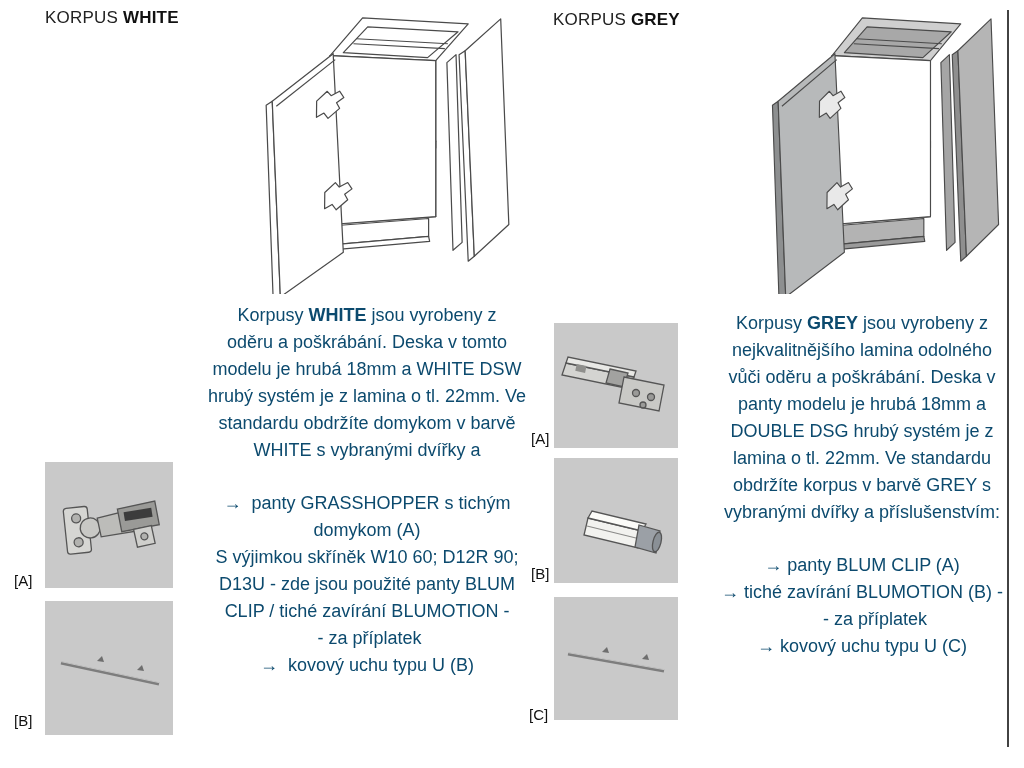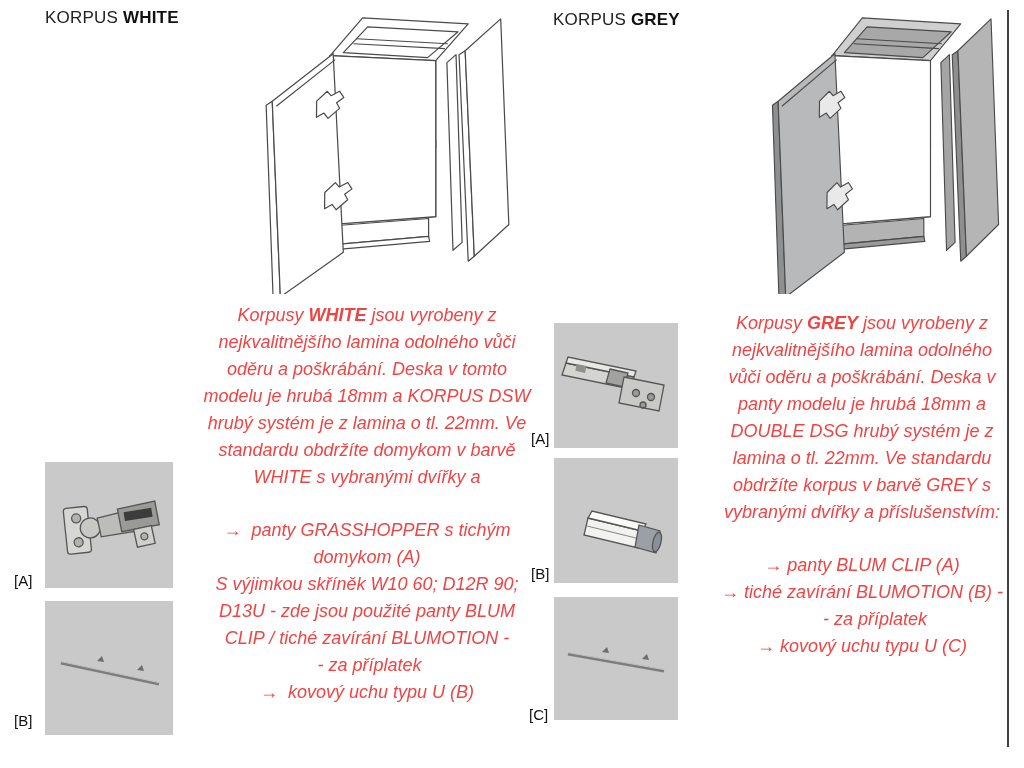--- a/index.html
+++ b/index.html
@@ -1,20 +1,20 @@
 <!DOCTYPE html>
 <html><head>
 <meta charset="utf-8">
 <style>
   html,body{margin:0;padding:0;background:#ffffff;}
   .canvas{position:relative;width:1024px;height:768px;background:#ffffff;overflow:hidden;
           font-family:"Liberation Sans",sans-serif;color:#1c1c1c;text-align:center;}
   .title{position:absolute;font-size:17px;letter-spacing:.2px;color:#222;}
   .title b{font-weight:bold;color:#111;}
-  .textcol{position:absolute;font-size:18px;line-height:27px;color:#ef4444;font-style:italic;}
+  .textcol{position:absolute;font-size:18px;line-height:27px;color:#0c4a6e;}
   .bl{white-space:pre;}
   .bl b{font-weight:bold;}
   .list-start{margin-top:26px;}
   .indent{padding-left:26px;}
   .imgbox{position:absolute;background:#c9c9c9;}
   .imgbox svg{display:block;width:100%;height:100%;}
   .plabel{position:absolute;font-size:15px;color:#111;}
   .vrule{position:absolute;width:2px;background:#424242;}
 
   
@@ -72,23 +72,22 @@
     <g transform="translate(58,86) rotate(-10)">
       <path class="hg" d="M0,10 l12,-8 3,5 9,-3 3,7 -8,4 2,6 -13,8 -3,-6 -8,3 z"></path>
     </g>
     <g transform="translate(66,178) rotate(-10)">
       <path class="hg" d="M0,10 l12,-8 3,5 9,-3 3,7 -8,4 2,6 -13,8 -3,-6 -8,3 z"></path>
     </g>
   </svg>
 
   <div class="textcol" style="left:197px;top:302px;width:340px">
     <div class="bl"><span>Korpusy </span><b>WHITE</b><span> jsou vyrobeny z</span></div>
-    <div class="bl">nejkvalitnějšího lamina odolného vůči</div>
     <div class="bl">oděru a poškrábání. Deska v tomto</div>
-    <div class="bl">modelu je hrubá 18mm a KORPUS DSW</div>
+    <div class="bl">modelu je hrubá 18mm a WHITE DSW</div>
     <div class="bl">hrubý systém je z lamina o tl. 22mm. Ve</div>
     <div class="bl">standardu obdržíte domykom v barvě</div>
     <div class="bl">WHITE s vybranými dvířky a</div>
     <div class="bl list-start">→  panty GRASSHOPPER s tichým</div>
     <div class="bl">domykom (A)</div>
     <div class="bl">S výjimkou skříněk W10 60; D12R 90;</div>
     <div class="bl">D13U - zde jsou použité panty BLUM</div>
     <div class="bl">CLIP / tiché zavírání BLUMOTION -</div>
     <div class="bl"> - za příplatek</div>
     <div class="bl">→  kovový uchu typu U (B)</div>

